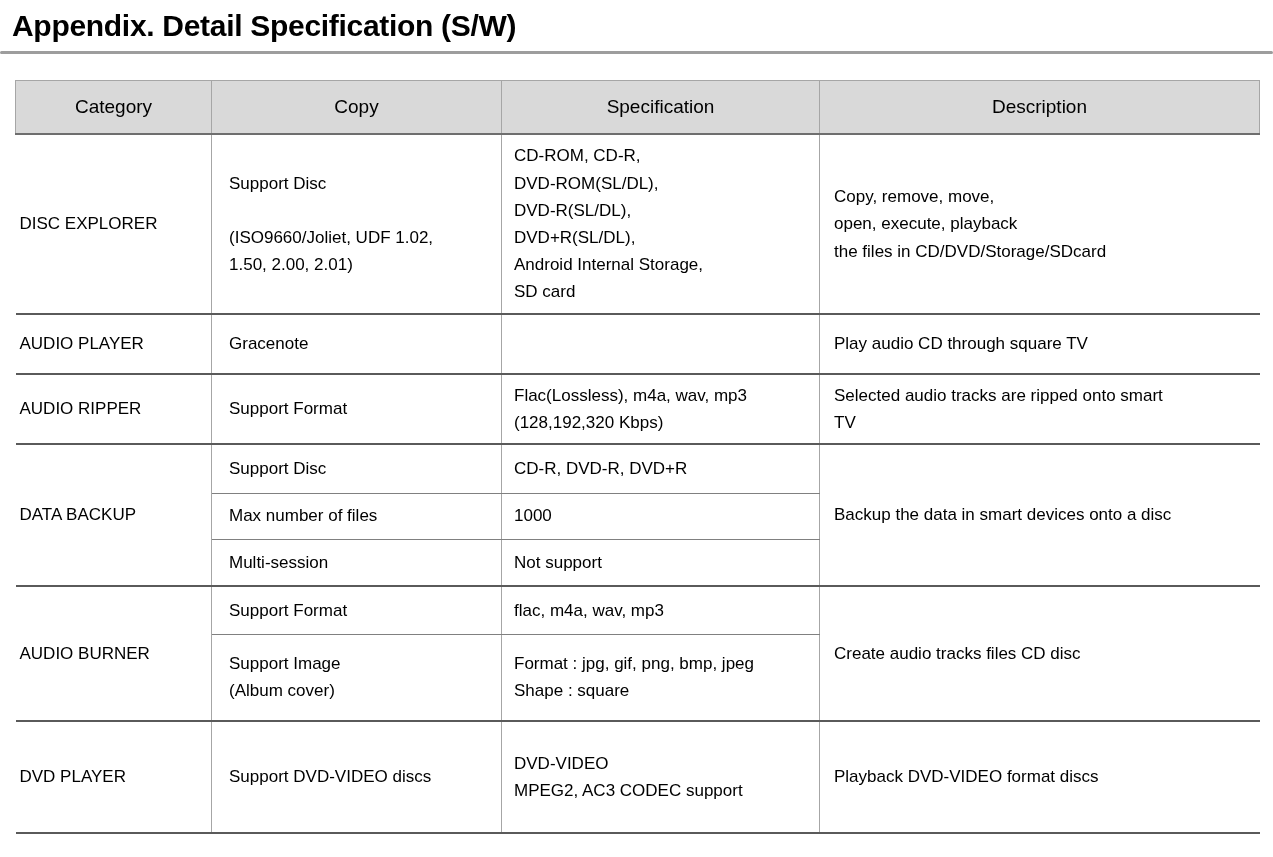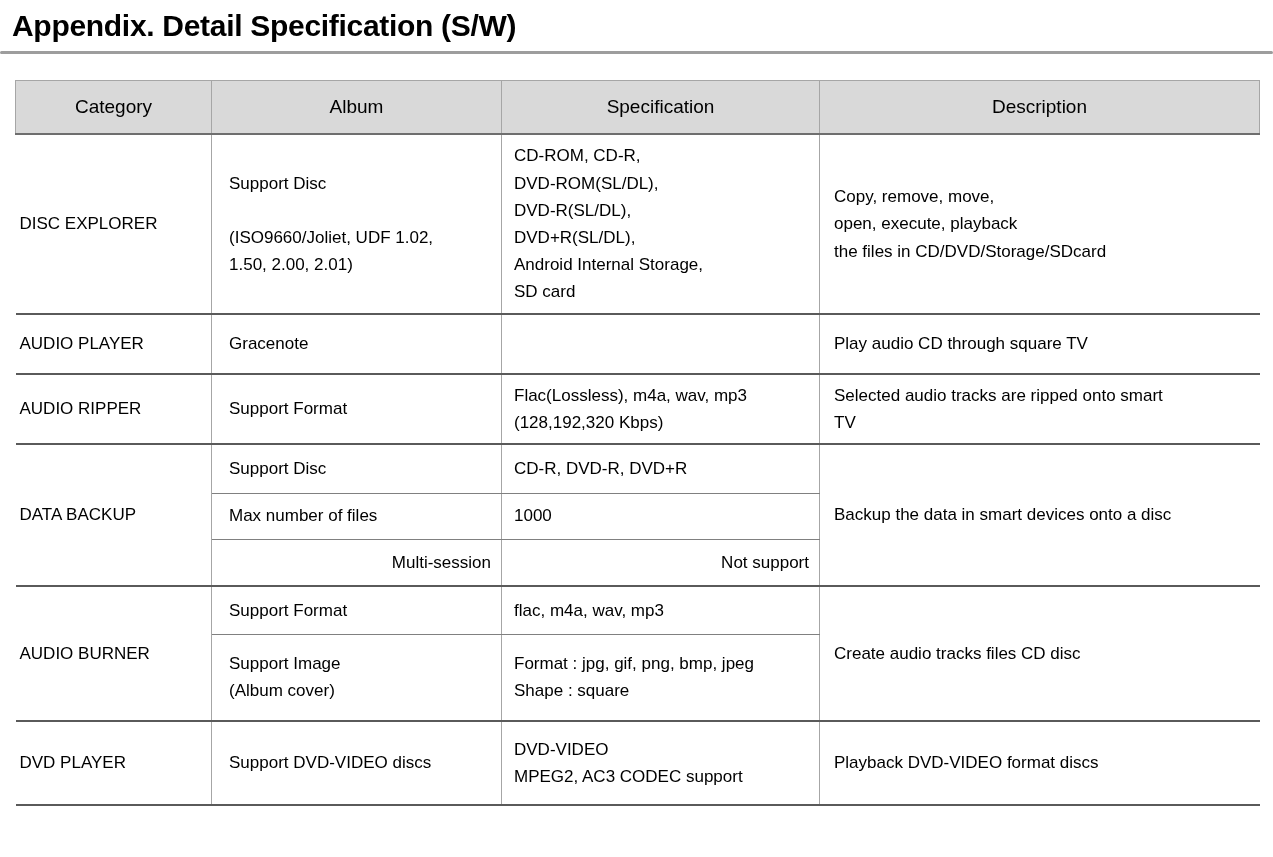--- a/index.html
+++ b/index.html
@@ -63,21 +63,21 @@
 <table class="spec">
   <colgroup>
       <col class="c-cat">
       <col class="c-item">
       <col class="c-spec">
       <col class="c-desc">
     </colgroup>
   <thead>
     <tr>
       <th>Category</th>
-      <th>Album</th>
+      <th>Copy</th>
       <th>Specification</th>
       <th>Description</th>
     </tr>
   </thead>
   <tbody>
 
     <tr style="height:180px;">
       <td class="cat vline end">DISC EXPLORER</td>
       <td class="item vline end pre">Support Disc
 
@@ -113,39 +113,39 @@
     <tr style="height:49px;">
       <td class="cat vline end" rowspan="3">DATA BACKUP</td>
       <td class="item vline">Support Disc</td>
       <td class="spec vline">CD-R, DVD-R, DVD+R</td>
       <td class="desc end" rowspan="3">Backup the data in smart devices onto a disc</td>
     </tr>
     <tr style="height:46px;">
       <td class="item vline">Max number of files</td>
       <td class="spec vline">1000</td>
     </tr>
-    <tr style="height:47px;text-align:right;">
+    <tr style="height:47px;">
       <td class="item vline end">Multi-session</td>
       <td class="spec vline end">Not support</td>
     </tr>
 
     <tr style="height:48px;">
       <td class="cat vline end" rowspan="2">AUDIO BURNER</td>
       <td class="item vline">Support Format</td>
       <td class="spec vline">flac, m4a, wav, mp3</td>
       <td class="desc end" rowspan="2">Create audio tracks files CD disc</td>
     </tr>
     <tr style="height:87px;">
       <td class="item vline end pre">Support Image
 (Album cover)</td>
       <td class="spec vline end pre">Format : jpg, gif, png, bmp, jpeg
 Shape : square</td>
     </tr>
 
-    <tr style="height:84px;">
+    <tr style="height:112px;">
       <td class="cat vline end">DVD PLAYER</td>
       <td class="item vline end">Support DVD-VIDEO discs</td>
       <td class="spec vline end pre">DVD-VIDEO
 MPEG2, AC3 CODEC support</td>
       <td class="desc end">Playback DVD-VIDEO format discs</td>
     </tr>
 
   </tbody>
 </table>
 

